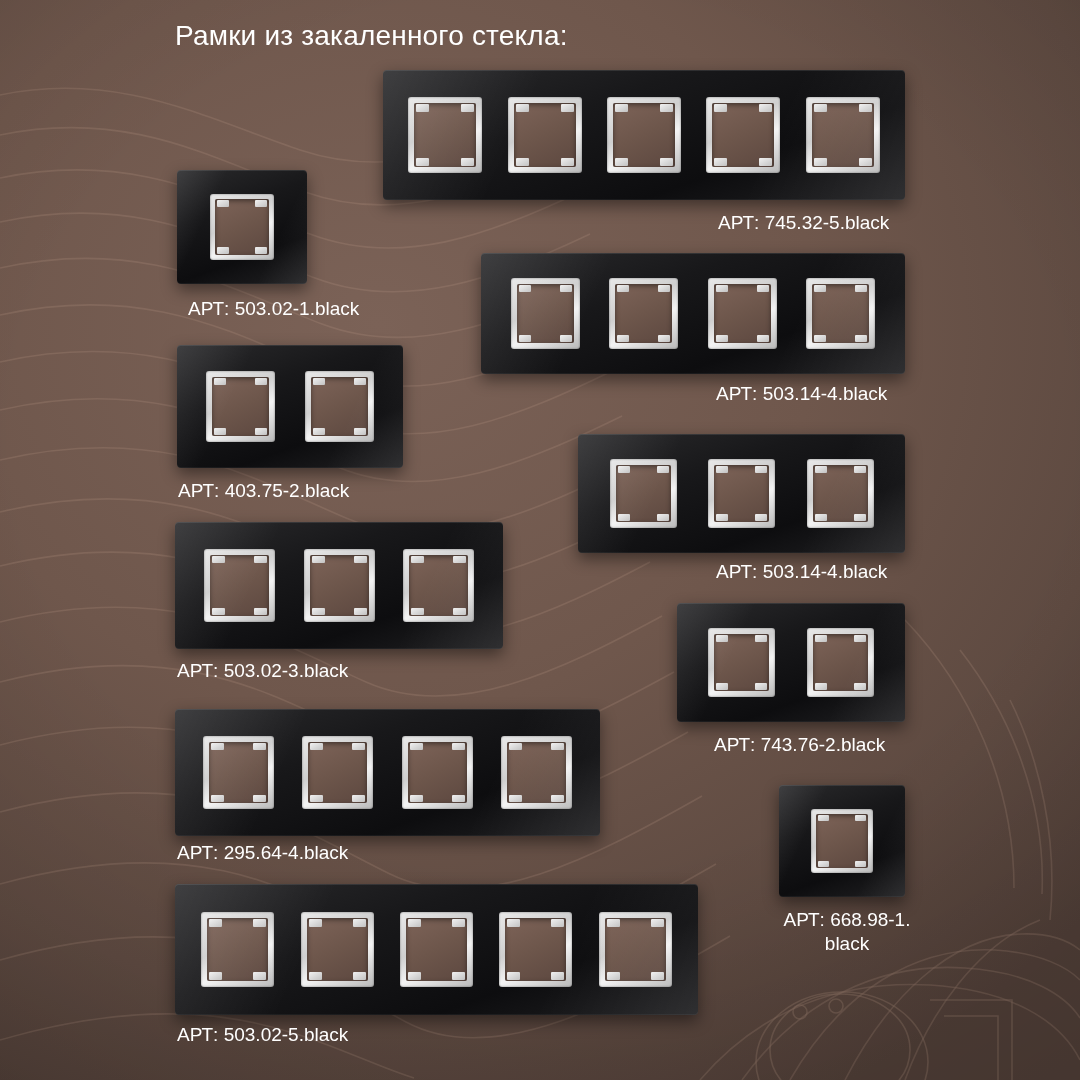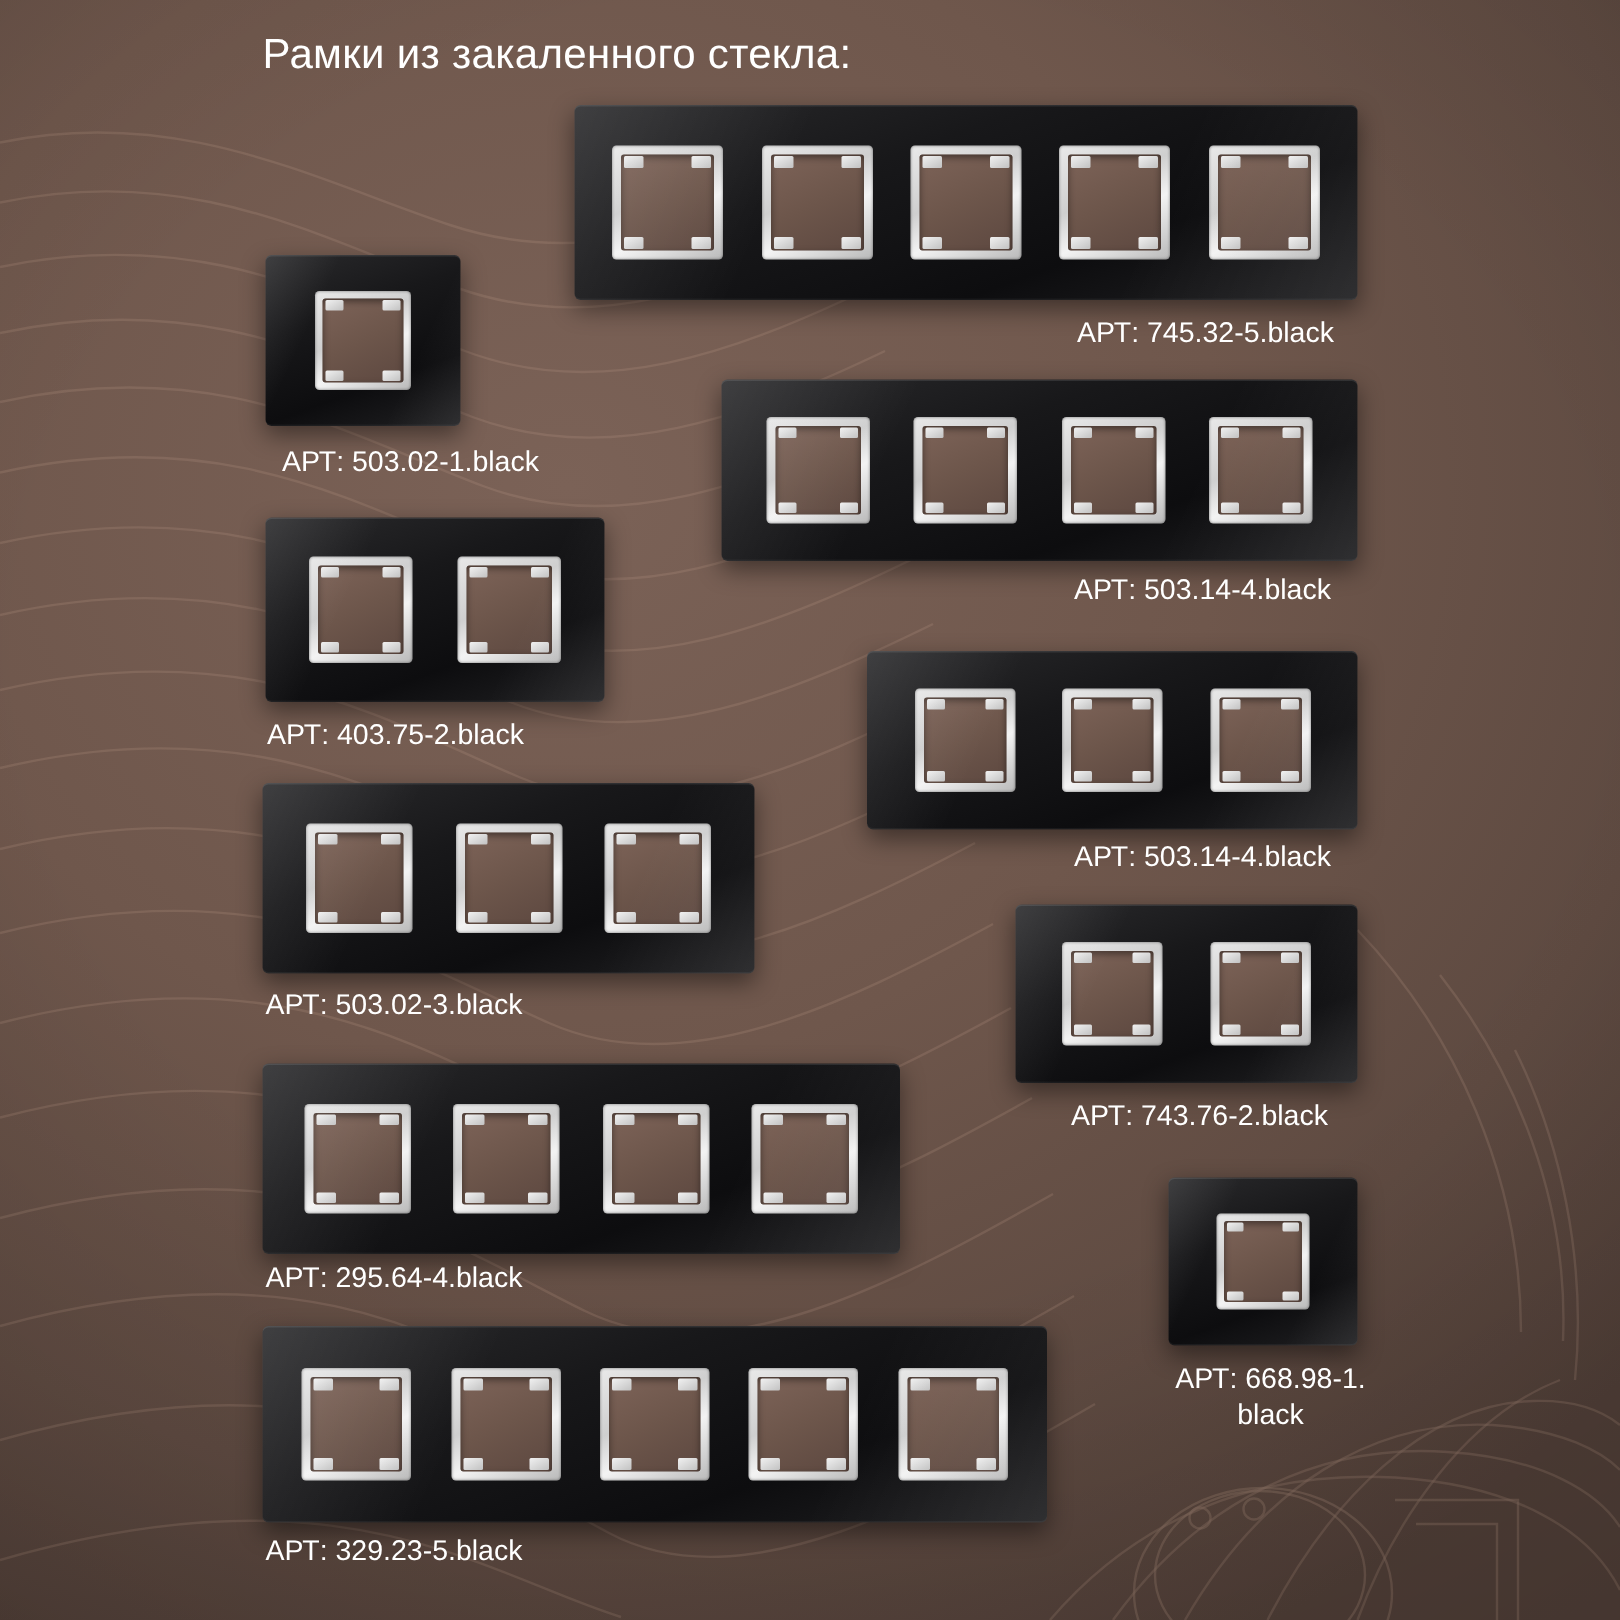--- a/index.html
+++ b/index.html
@@ -393,17 +393,17 @@
             <div class="corner" style="left: 52px; top: 60px; width: 13px; height: 8px;"></div>
           </div>
           <div class="module" style="position: absolute; left: 424px; top: 28px; width: 73px; height: 75px;">
             <div class="hole" style="inset: 6px; width: 61px; height: 63px;"></div>
             <div class="corner" style="left: 8px; top: 7px; width: 13px; height: 8px;"></div>
             <div class="corner" style="left: 52px; top: 7px; width: 13px; height: 8px;"></div>
             <div class="corner" style="left: 8px; top: 60px; width: 13px; height: 8px;"></div>
             <div class="corner" style="left: 52px; top: 60px; width: 13px; height: 8px;"></div>
           </div>
         </div>
-        <div class="caption" style="left: 177px; top: 1024px;">АРТ: 329.23-5.black</div>
+        <div class="caption" style="left: 177px; top: 1024px;">АРТ: 503.02-5.black</div>
       </div>
     </div>
 
 </div>
 
 </body></html>

